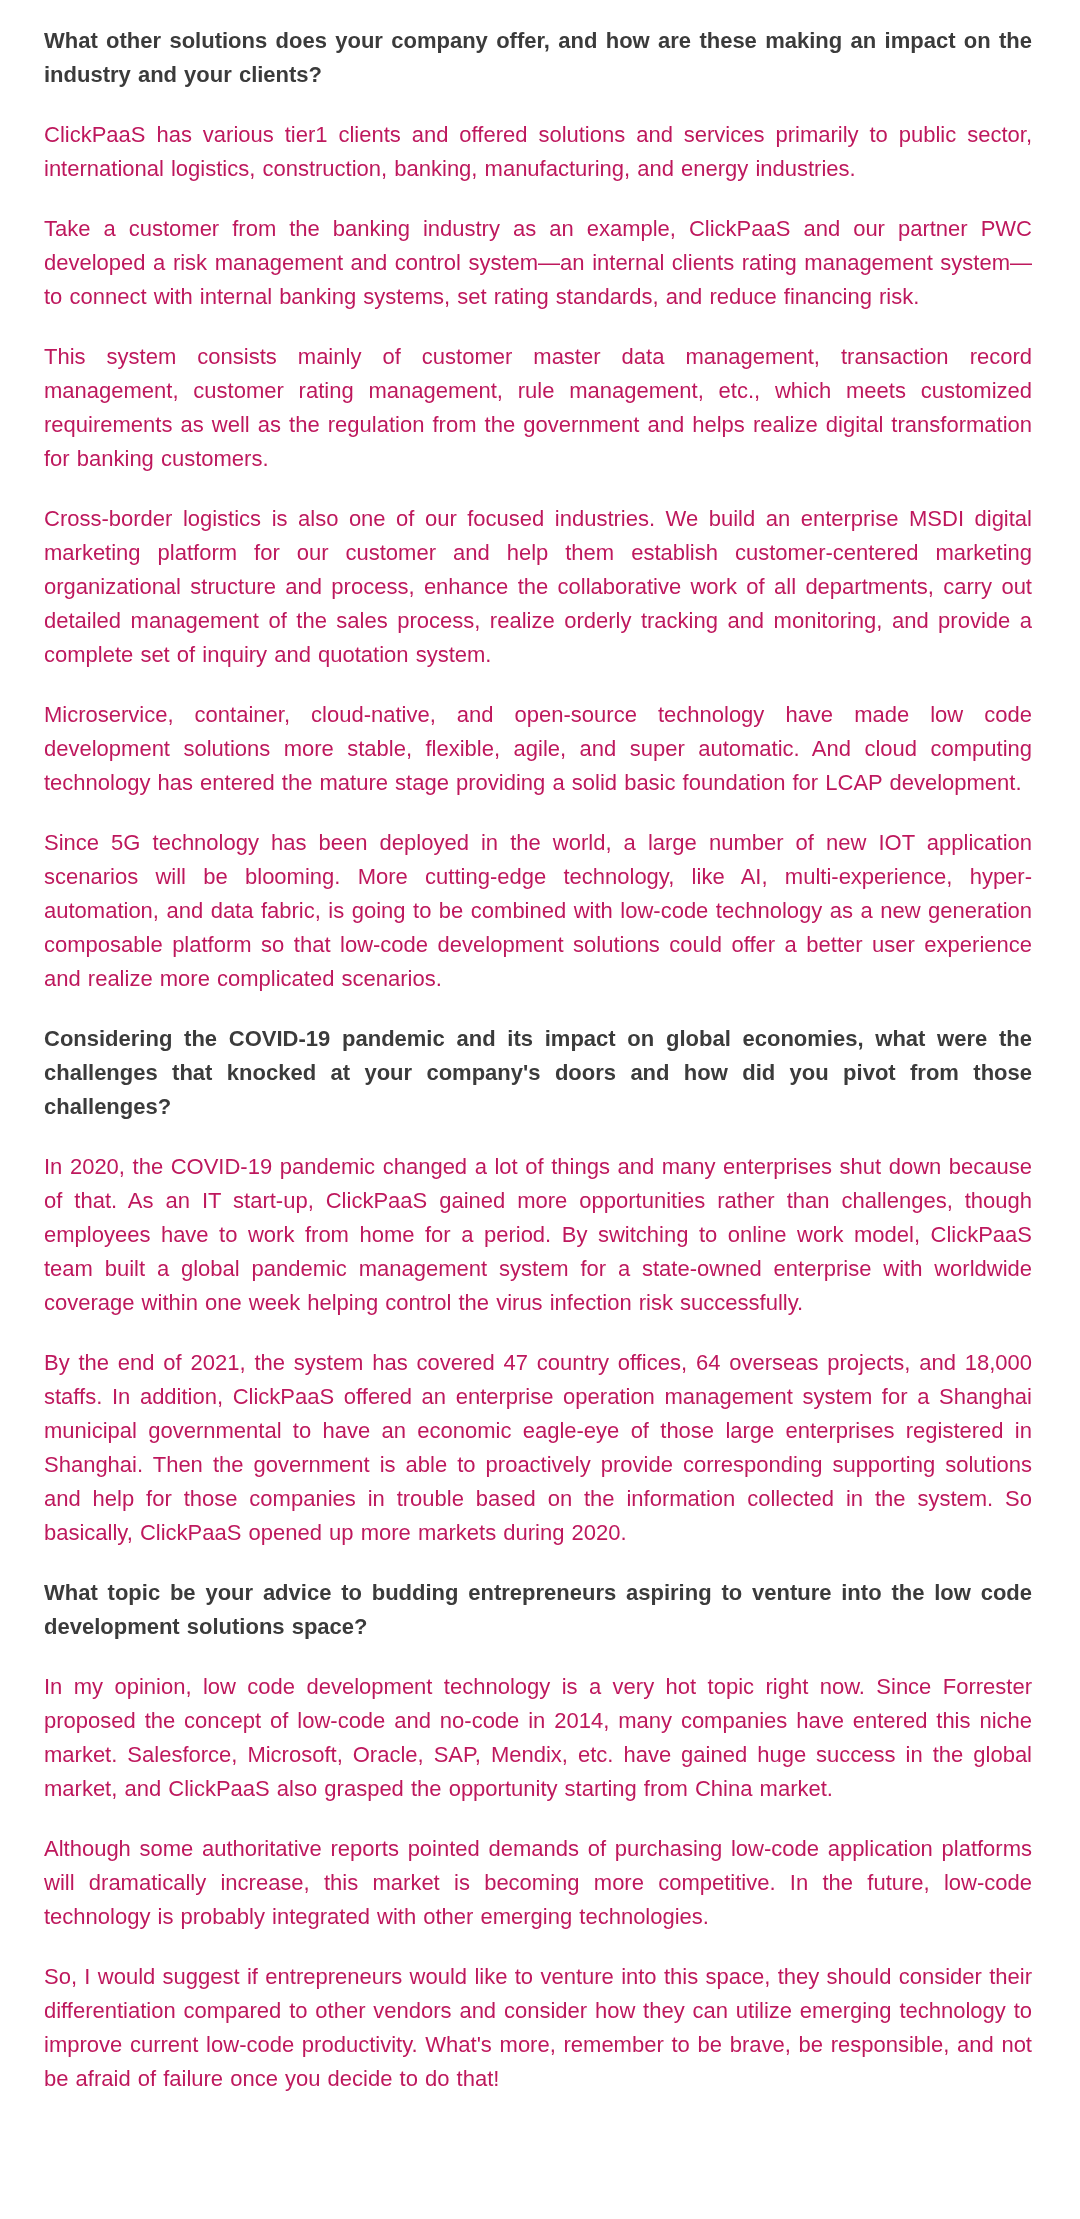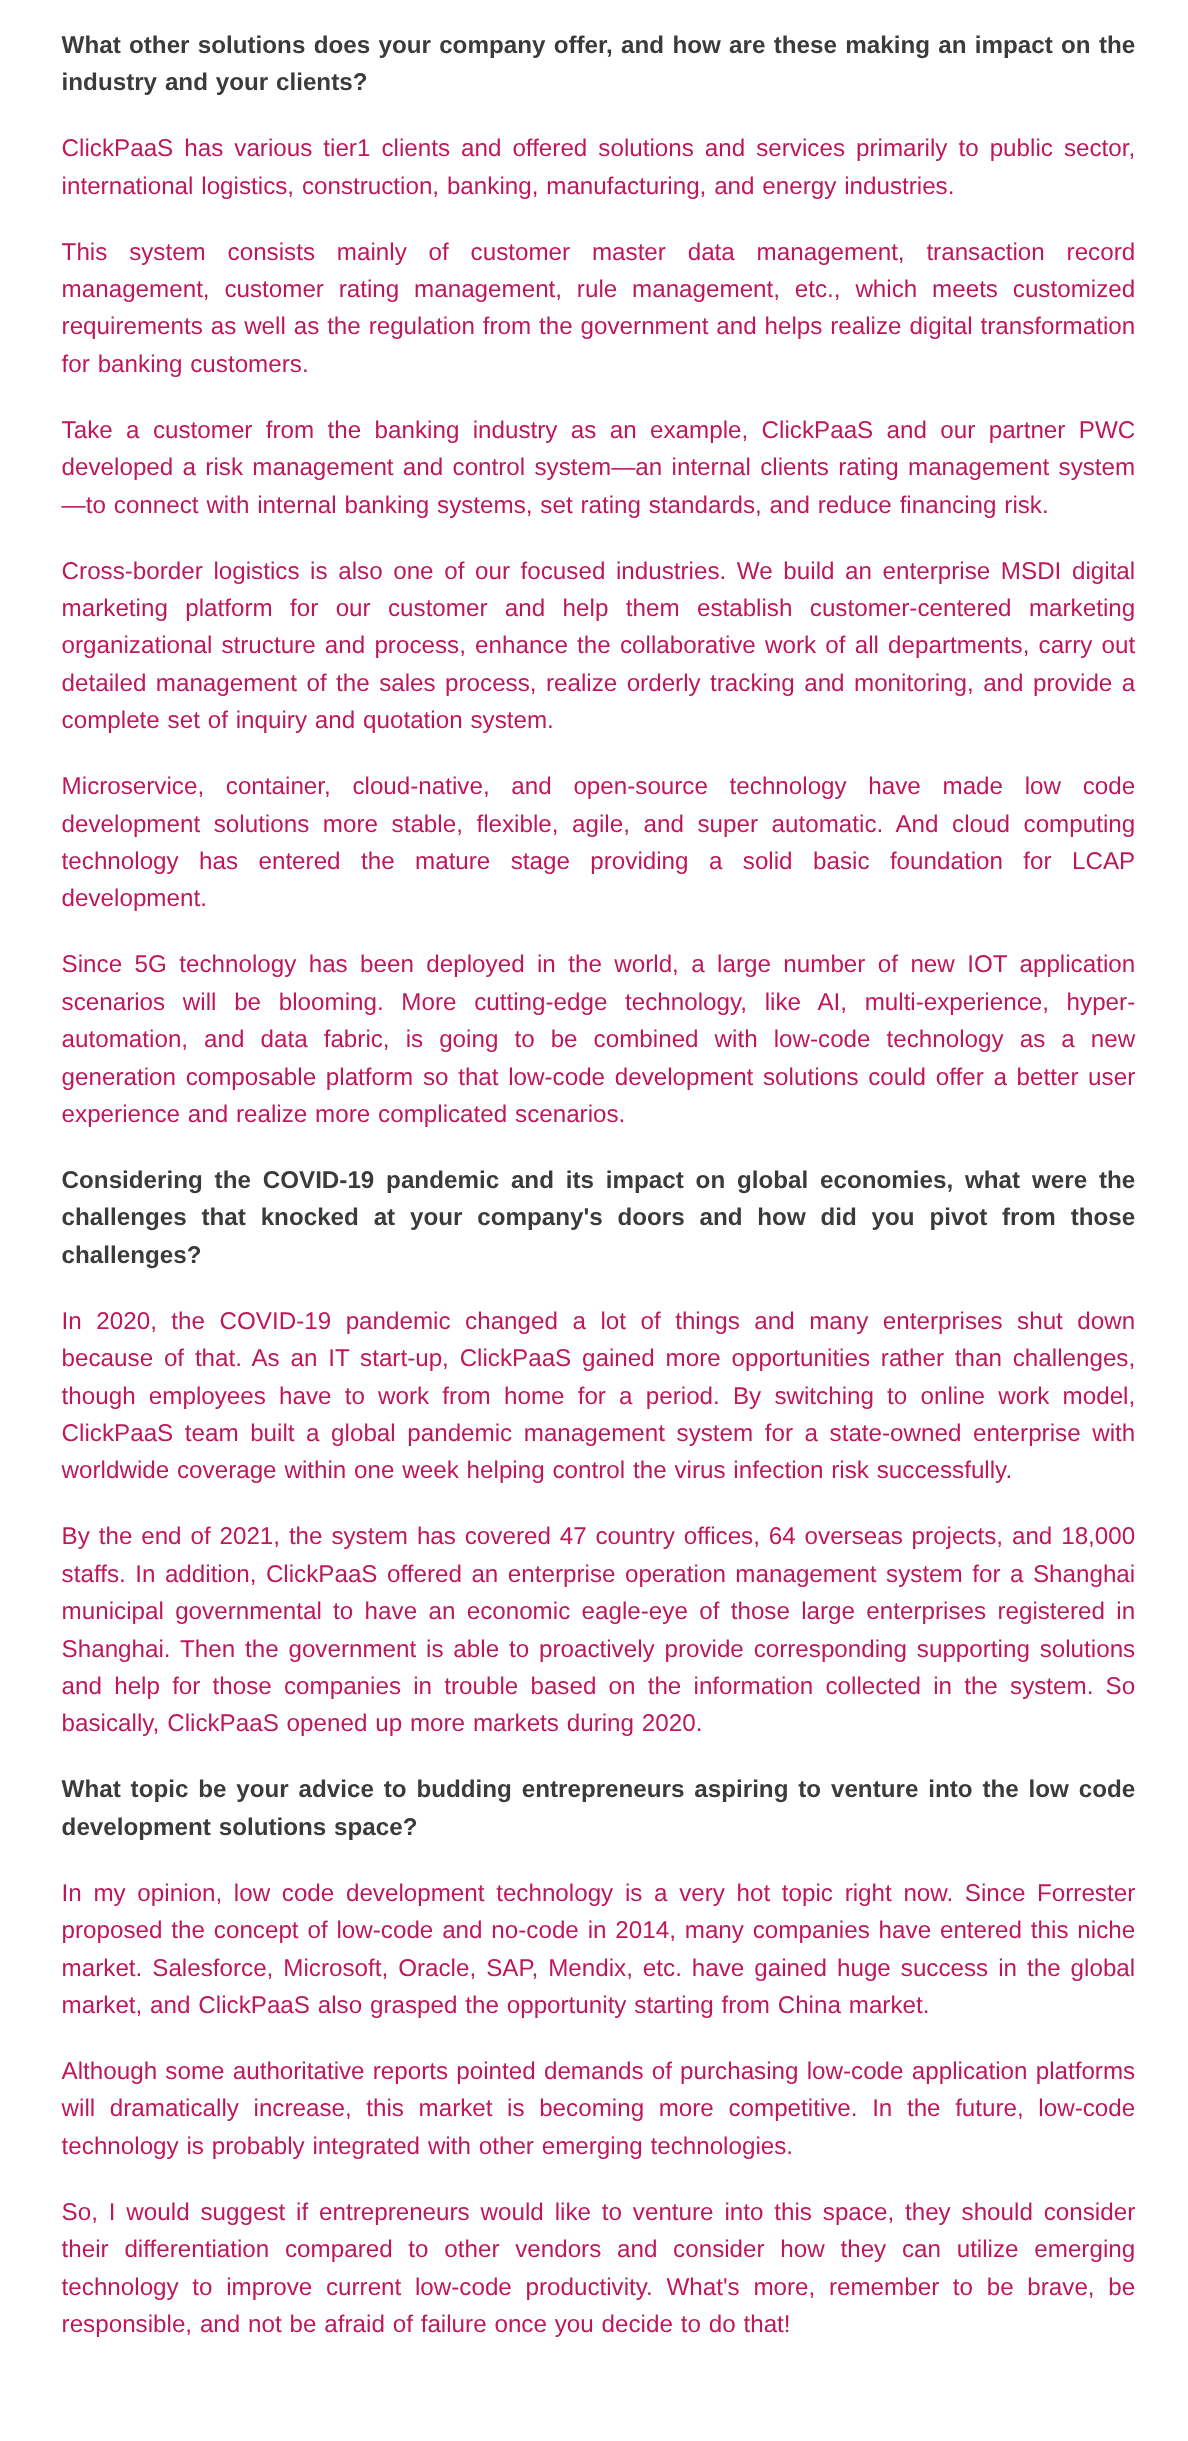--- a/index.html
+++ b/index.html
@@ -4,21 +4,21 @@
 <style>
   html, body {
     margin: 0;
     padding: 0;
     background: #ffffff;
   }
   .page {
     width: 1080px;
     height: 2219px;
     box-sizing: border-box;
-    padding: 24px 48px 20px 56px;
+    padding: 24px 48px 20px 44px;
     background: #ffffff;
     font-family: "Liberation Sans", "DejaVu Sans", sans-serif;
     overflow: hidden;
   }
   .page p {
     margin: 0 0 26px 0;
     font-size: 22px;
     line-height: 34px;
     text-align: justify;
     color: #be185d;
@@ -31,22 +31,22 @@
   .page p:last-child {
     margin-bottom: 0;
   }
 </style>
 </head>
 <body>
 
 <div class="page">
   <p class="q">What other solutions does your company offer, and how are these making an impact on the industry and your clients?</p>
   <p class="a">ClickPaaS has various tier1 clients and offered solutions and services primarily to public sector, international logistics, construction, banking, manufacturing, and energy industries.</p>
+  <p class="a">Take a customer from the banking industry as an example, ClickPaaS and our partner PWC developed a risk management and control system—an internal clients rating management system—to connect with internal banking systems, set rating standards, and reduce financing risk.</p>
   <p class="a">This system consists mainly of customer master data management, transaction record management, customer rating management, rule management, etc., which meets customized requirements as well as the regulation from the government and helps realize digital transformation for banking customers.</p>
-  <p class="a">Take a customer from the banking industry as an example, ClickPaaS and our partner PWC developed a risk management and control system—an internal clients rating management system—to connect with internal banking systems, set rating standards, and reduce financing risk.</p>
   <p class="a">Cross-border logistics is also one of our focused industries. We build an enterprise MSDI digital marketing platform for our customer and help them establish customer-centered marketing organizational structure and process, enhance the collaborative work of all departments, carry out detailed management of the sales process, realize orderly tracking and monitoring, and provide a complete set of inquiry and quotation system.</p>
   <p class="a">Microservice, container, cloud-native, and open-source technology have made low code development solutions more stable, flexible, agile, and super automatic. And cloud computing technology has entered the mature stage providing a solid basic foundation for LCAP development.</p>
   <p class="a">Since 5G technology has been deployed in the world, a large number of new IOT application scenarios will be blooming. More cutting-edge technology, like AI, multi-experience, hyper-automation, and data fabric, is going to be combined with low-code technology as a new generation composable platform so that low-code development solutions could offer a better user experience and realize more complicated scenarios.</p>
   <p class="q">Considering the COVID-19 pandemic and its impact on global economies, what were the challenges that knocked at your company's doors and how did you pivot from those challenges?</p>
   <p class="a">In 2020, the COVID-19 pandemic changed a lot of things and many enterprises shut down because of that. As an IT start-up, ClickPaaS gained more opportunities rather than challenges, though employees have to work from home for a period. By switching to online work model, ClickPaaS team built a global pandemic management system for a state-owned enterprise with worldwide coverage within one week helping control the virus infection risk successfully.</p>
   <p class="a">By the end of 2021, the system has covered 47 country offices, 64 overseas projects, and 18,000 staffs. In addition, ClickPaaS offered an enterprise operation management system for a Shanghai municipal governmental to have an economic eagle-eye of those large enterprises registered in Shanghai. Then the government is able to proactively provide corresponding supporting solutions and help for those companies in trouble based on the information collected in the system. So basically, ClickPaaS opened up more markets during 2020.</p>
   <p class="q">What topic be your advice to budding entrepreneurs aspiring to venture into the low code development solutions space?</p>
   <p class="a">In my opinion, low code development technology is a very hot topic right now. Since Forrester proposed the concept of low-code and no-code in 2014, many companies have entered this niche market. Salesforce, Microsoft, Oracle, SAP, Mendix, etc. have gained huge success in the global market, and ClickPaaS also grasped the opportunity starting from China market.</p>
   <p class="a">Although some authoritative reports pointed demands of purchasing low-code application platforms will dramatically increase, this market is becoming more competitive. In the future, low-code technology is probably integrated with other emerging technologies.</p>
   <p class="a">So, I would suggest if entrepreneurs would like to venture into this space, they should consider their differentiation compared to other vendors and consider how they can utilize emerging technology to improve current low-code productivity. What's more, remember to be brave, be responsible, and not be afraid of failure once you decide to do that!</p>

